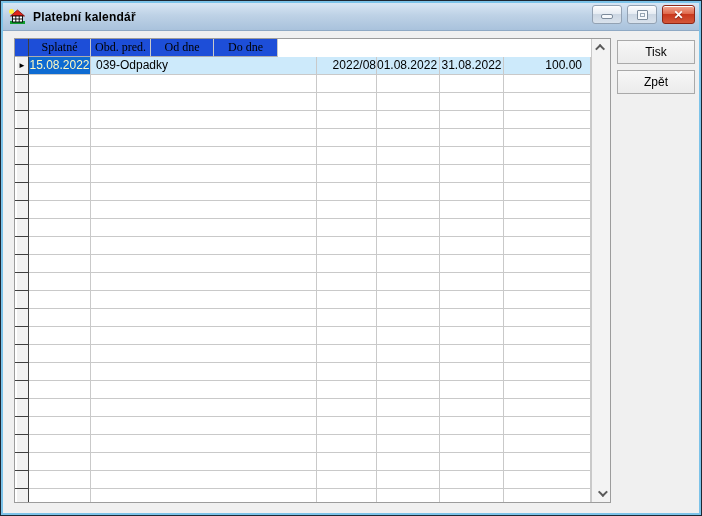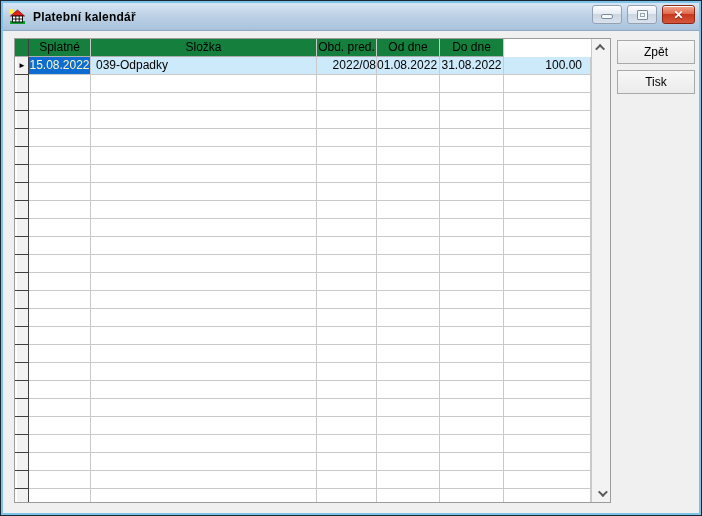--- a/index.html
+++ b/index.html
@@ -97,21 +97,21 @@
   .row-indicator { font-size:8px; color:#000; line-height:1; margin-left:1px; }
 
   
   .c0 { width:62px;  flex:none; text-align:center; }
   .c1 { width:226px; flex:none; text-align:left;  padding-left:5px; }
   .c2 { width:60px;  flex:none; text-align:right; }
   .c3 { width:63px;  flex:none; }
   .c4 { width:64px;  flex:none; text-align:center; }
   .c5 { flex:1;      text-align:right; padding-right:8px; }
 
-  .header-row .cell { text-align:center; padding:0; border-bottom:1px solid #adadad; background:#15803d; }
+  .header-row .cell { text-align:center; padding:0; border-bottom:1px solid #adadad; background:#1d4ed8;font-family:Liberation Serif, serif; }
 
   .cells { display:flex; flex:1; }
   .cells.selected { box-shadow: inset 0 0 0 1px #2e7ed6; }
   .cells.selected .cell { background: var(--row-selection, #cdeafb); }
   .cells.selected .cell.focused { background: var(--cell-selection, #0e6bd2); color:#fef9c3; }
 
   
   .vscroll {
     width:19px; flex:none;
     border-left:1px solid #c9c9c9;
@@ -168,21 +168,20 @@
 
   <div class="client">
 
     <div class="grid">
       <div class="cols">
 
         <div class="row header-row">
           <div class="cell c-gutter"></div>
           <div class="cells">
             <div class="cell c0">Splatné</div>
-            <div class="cell c1">Složka</div>
             <div class="cell c2">Obd. pred.</div>
             <div class="cell c3">Od dne</div>
             <div class="cell c4">Do dne</div>
           </div>
         </div>
 
         <div class="row">
           <div class="cell c-gutter">
             <span class="row-indicator">►</span>
           </div>
@@ -469,19 +468,19 @@
           <span class="chev up"></span>
         </div>
         <div class="sb-track"></div>
         <div class="sb-btn">
           <span class="chev down"></span>
         </div>
       </div>
     </div>
 
     <div class="side-buttons">
+      <button>Tisk</button>
       <button>Zpět</button>
-      <button>Tisk</button>
     </div>
 
   </div>
  </div>
 </div>
 
 </body></html>

